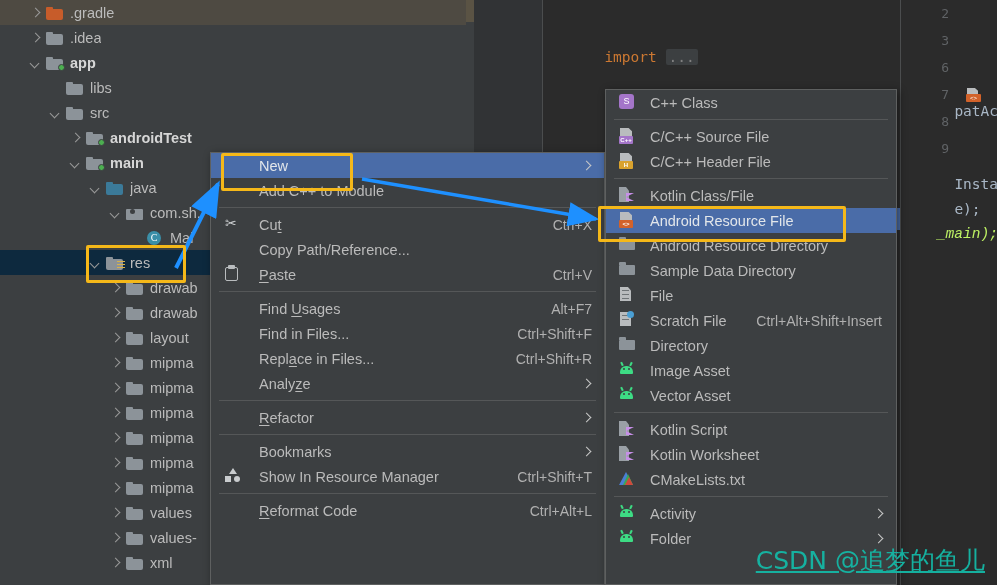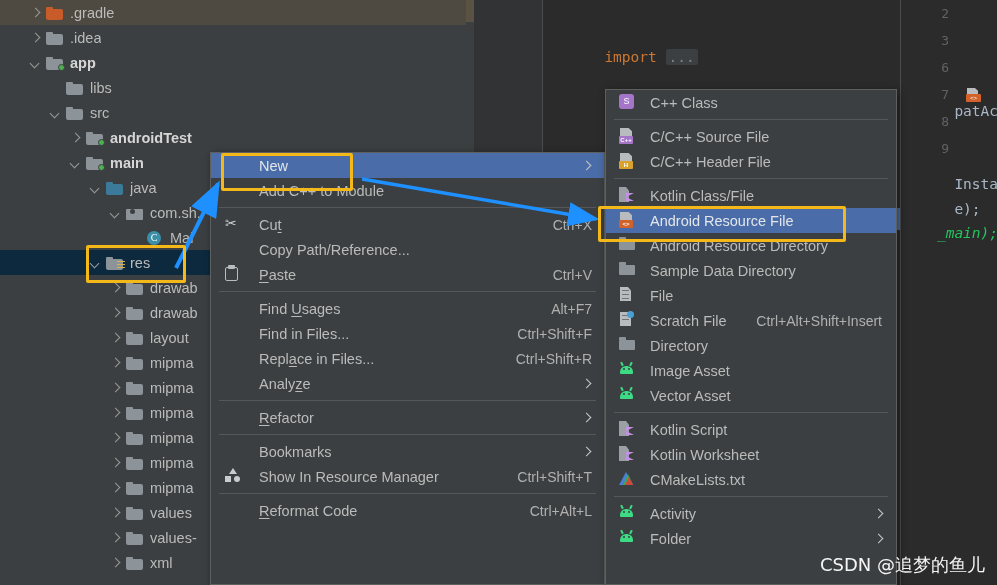--- a/index.html
+++ b/index.html
@@ -34,21 +34,21 @@
     position: absolute; right: 48px; width: 28px; text-align: right;
     color: #606366; font-family: "DejaVu Sans Mono", monospace; font-size: 13px;
   }
   .code-line {
     position: absolute; left: 86px;
     font-family: "DejaVu Sans Mono", monospace; font-size: 14.5px;
     white-space: pre; color: #a9b7c6;
   }
   .kw { color: #cc7832; }
   .ann { color: #bbb529; }
-  .italic-field { color: #22c55e; font-style: italic; }
+  .italic-field { color: #bef264; font-style: italic; font-family: Liberation Mono, monospace; }
   .dots-box {
     background: #3c3f41; color: #808080; padding: 0 3px; border-radius: 2px;
   }
   .editor-sel-row {
     position:absolute; left:76px; top:204px; width:455px; height:24px;
     background:#4a6ca8;
   }
   .gutter-icon {
     position:absolute; width:16px; height:14px;
   }
@@ -252,22 +252,23 @@
   .annot-box {
     position: absolute; border: 3px solid #f5b819; border-radius: 2px;
     pointer-events: none;
   }
   svg.arrow-layer {
     position: absolute; left: 0; top: 0; width: 997px; height: 585px;
     pointer-events: none;
   }
   .watermark {
     position: absolute; right: 12px; bottom: 8px;
-    color: #ffffff; font-size: 18px; opacity: 0.95;
+    color: #14b8a6; font-size: 25px; opacity: 0.95;
     font-family: "DejaVu Sans", sans-serif;
+    text-decoration: underline;
   }
 </style>
 </head>
 <body>
 
 <div id="root">
 
   <div class="editor">
     <div class="editor-left-strip">
       <div class="mark"></div>

